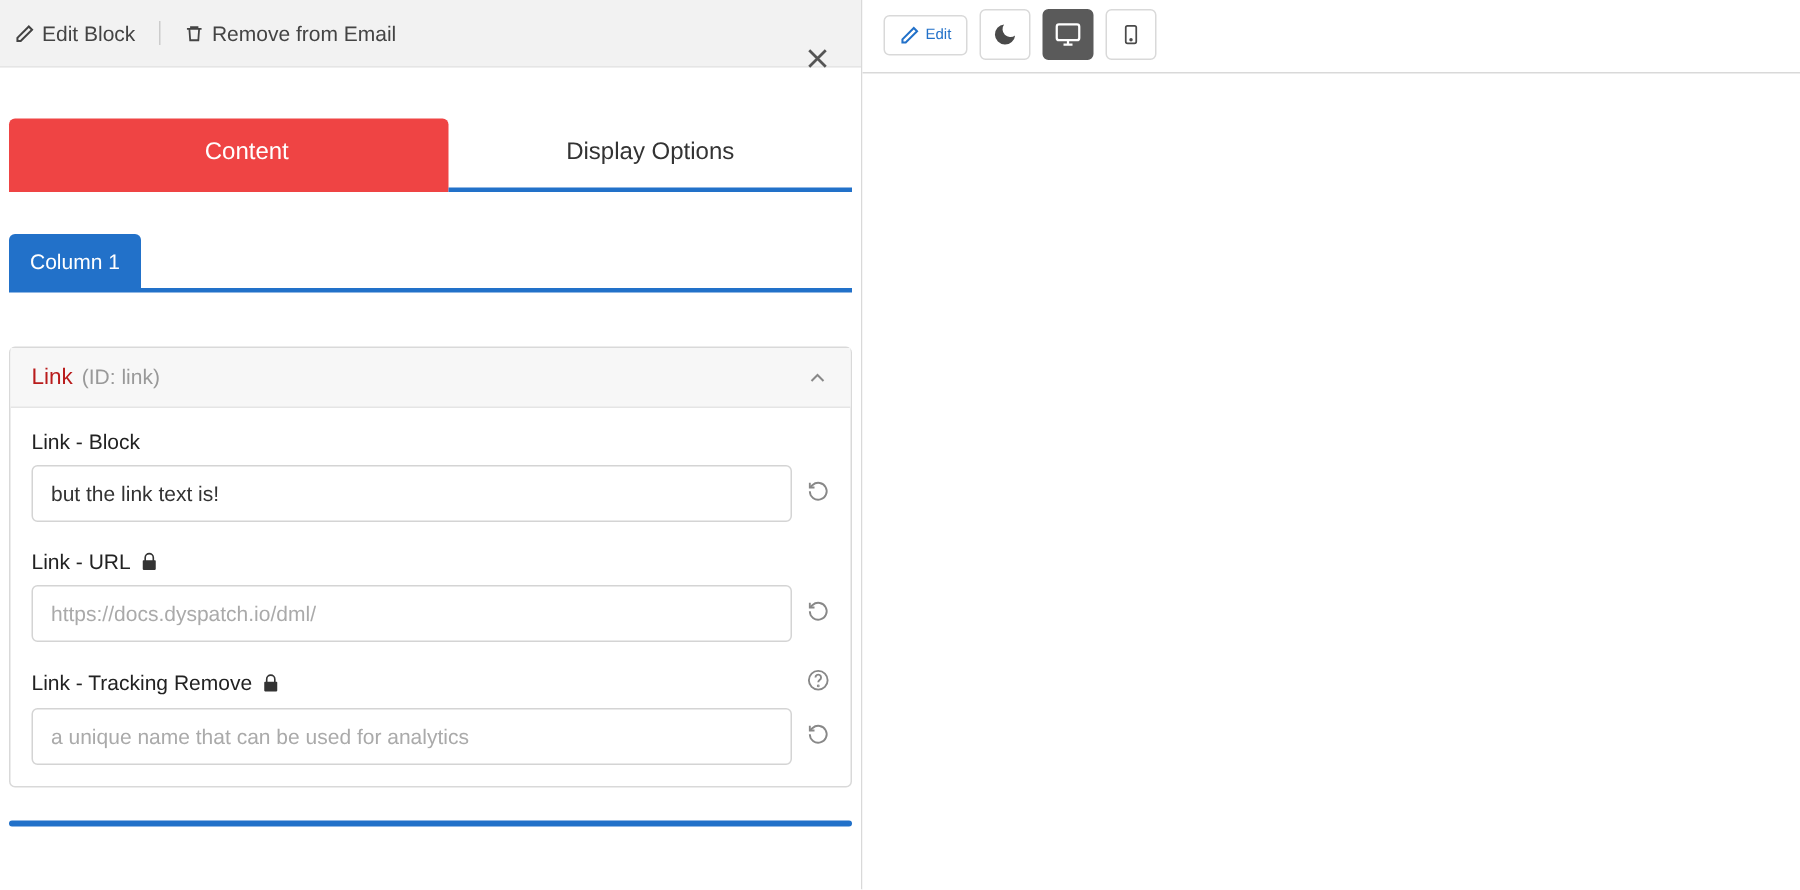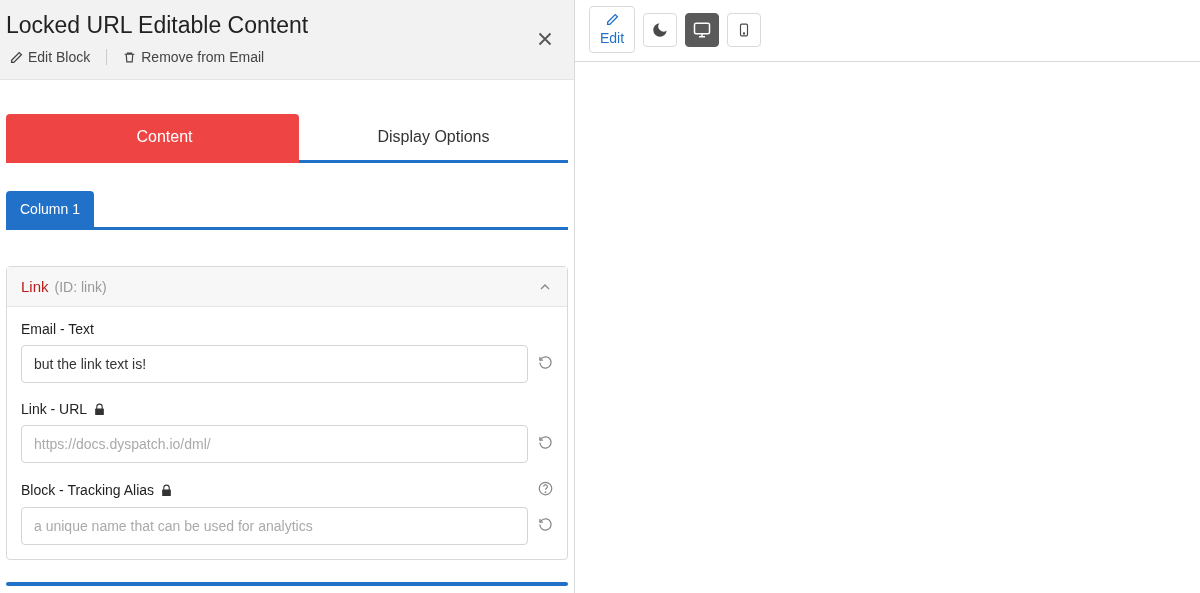--- a/index.html
+++ b/index.html
@@ -148,26 +148,25 @@
     .preview-header-left { font-size: 13.5px; line-height: 1.5; }
     .from-label { color: #333; font-weight: 600; }
     .from-desc { color: #9a9a9a; font-weight: 400; }
     .subject-line { color: #222; font-size: 15px; }
     .preview-header-right { display: flex; align-items: center; gap: 8px; }
     .edit-link {
       display: flex;
       align-items: center;
       gap: 4px;
       color: #2271c9;
-      font-size: 14px;
+      font-size: 10px;
       cursor: pointer;
       padding: 6px 10px;
       border: 1px solid #d9d9d9;
       border-radius: 4px;
-      flex-direction: column;
     }
     .icon-btn {
       width: 34px;
       height: 34px;
       display: flex;
       align-items: center;
       justify-content: center;
       border: 1px solid #d9d9d9;
       border-radius: 4px;
       cursor: pointer;
@@ -207,21 +206,20 @@
       color: #2271c9;
     }
     .lock-help-row { display: flex; align-items: center; gap: 8px; justify-content: space-between;}
   </style>
 </head>
 <body>
 
 <div class="app">
   <div class="left-panel">
     <div class="header">
-      <div class="header-title">Locked URL Editable Content</div>
       <div class="header-actions">
         <div class="header-action">
           <svg width="13" height="13" viewBox="0 0 24 24" fill="none" stroke="currentColor" stroke-width="2.5">
               <path d="M17 3l4 4L7 21H3v-4L17 3z"></path>
             </svg>
           <span>Edit Block</span>
         </div>
         <div class="header-divider"></div>
         <div class="header-action">
           <svg width="13" height="13" viewBox="0 0 24 24" fill="none" stroke="currentColor" stroke-width="2.2">
@@ -251,21 +249,21 @@
         <div class="form-header-left">
           <span class="form-header-title">Link</span>
           <span class="form-header-id">(ID: link)</span>
         </div>
         <svg width="16" height="16" viewBox="0 0 24 24" fill="none" stroke="#888" stroke-width="2">
             <path d="M6 15l6-6 6 6"></path>
           </svg>
       </div>
       <div class="form-body">
         <div class="field-group">
-          <label class="field-label">Email - Text</label>
+          <label class="field-label">Link - Block</label>
           <div class="input-row">
             <input class="field-input" type="text" value="but the link text is!" style="">
             <span class="reset-icon">
               <svg width="15" height="15" viewBox="0 0 24 24" fill="none" stroke="currentColor" stroke-width="2">
                   <path d="M3 12a9 9 0 1 0 3-6.7L3 8"></path>
                   <path d="M3 3v5h5"></path>
                 </svg>
             </span>
           </div>
         </div>
@@ -285,21 +283,21 @@
                   <path d="M3 12a9 9 0 1 0 3-6.7L3 8"></path>
                   <path d="M3 3v5h5"></path>
                 </svg>
             </span>
           </div>
         </div>
 
         <div class="field-group">
           <div class="lock-help-row">
             <div class="field-label-row">
-              <label class="field-label" style="margin-bottom:0">Block - Tracking Alias</label>
+              <label class="field-label" style="margin-bottom:0">Link - Tracking Remove</label>
               <svg width="13" height="13" viewBox="0 0 24 24" fill="currentColor">
                   <path d="M6 10V7a6 6 0 1 1 12 0v3h1a1 1 0 0 1 1 1v10a1 1 0 0 1-1 1H5a1 1 0 0 1-1-1V11a1 1 0 0 1 1-1h1zm2 0h8V7a4 4 0 1 0-8 0v3z"></path>
                 </svg>
             </div>
             <span class="help-icon">
               <svg width="15" height="15" viewBox="0 0 24 24" fill="none" stroke="currentColor" stroke-width="2">
                   <circle cx="12" cy="12" r="10"></circle>
                   <path d="M9 9a3 3 0 1 1 4.5 2.6C12.5 12.5 12 13 12 14"></path>
                   <circle cx="12" cy="18" r="0.5" fill="currentColor"></circle>
                 </svg>

